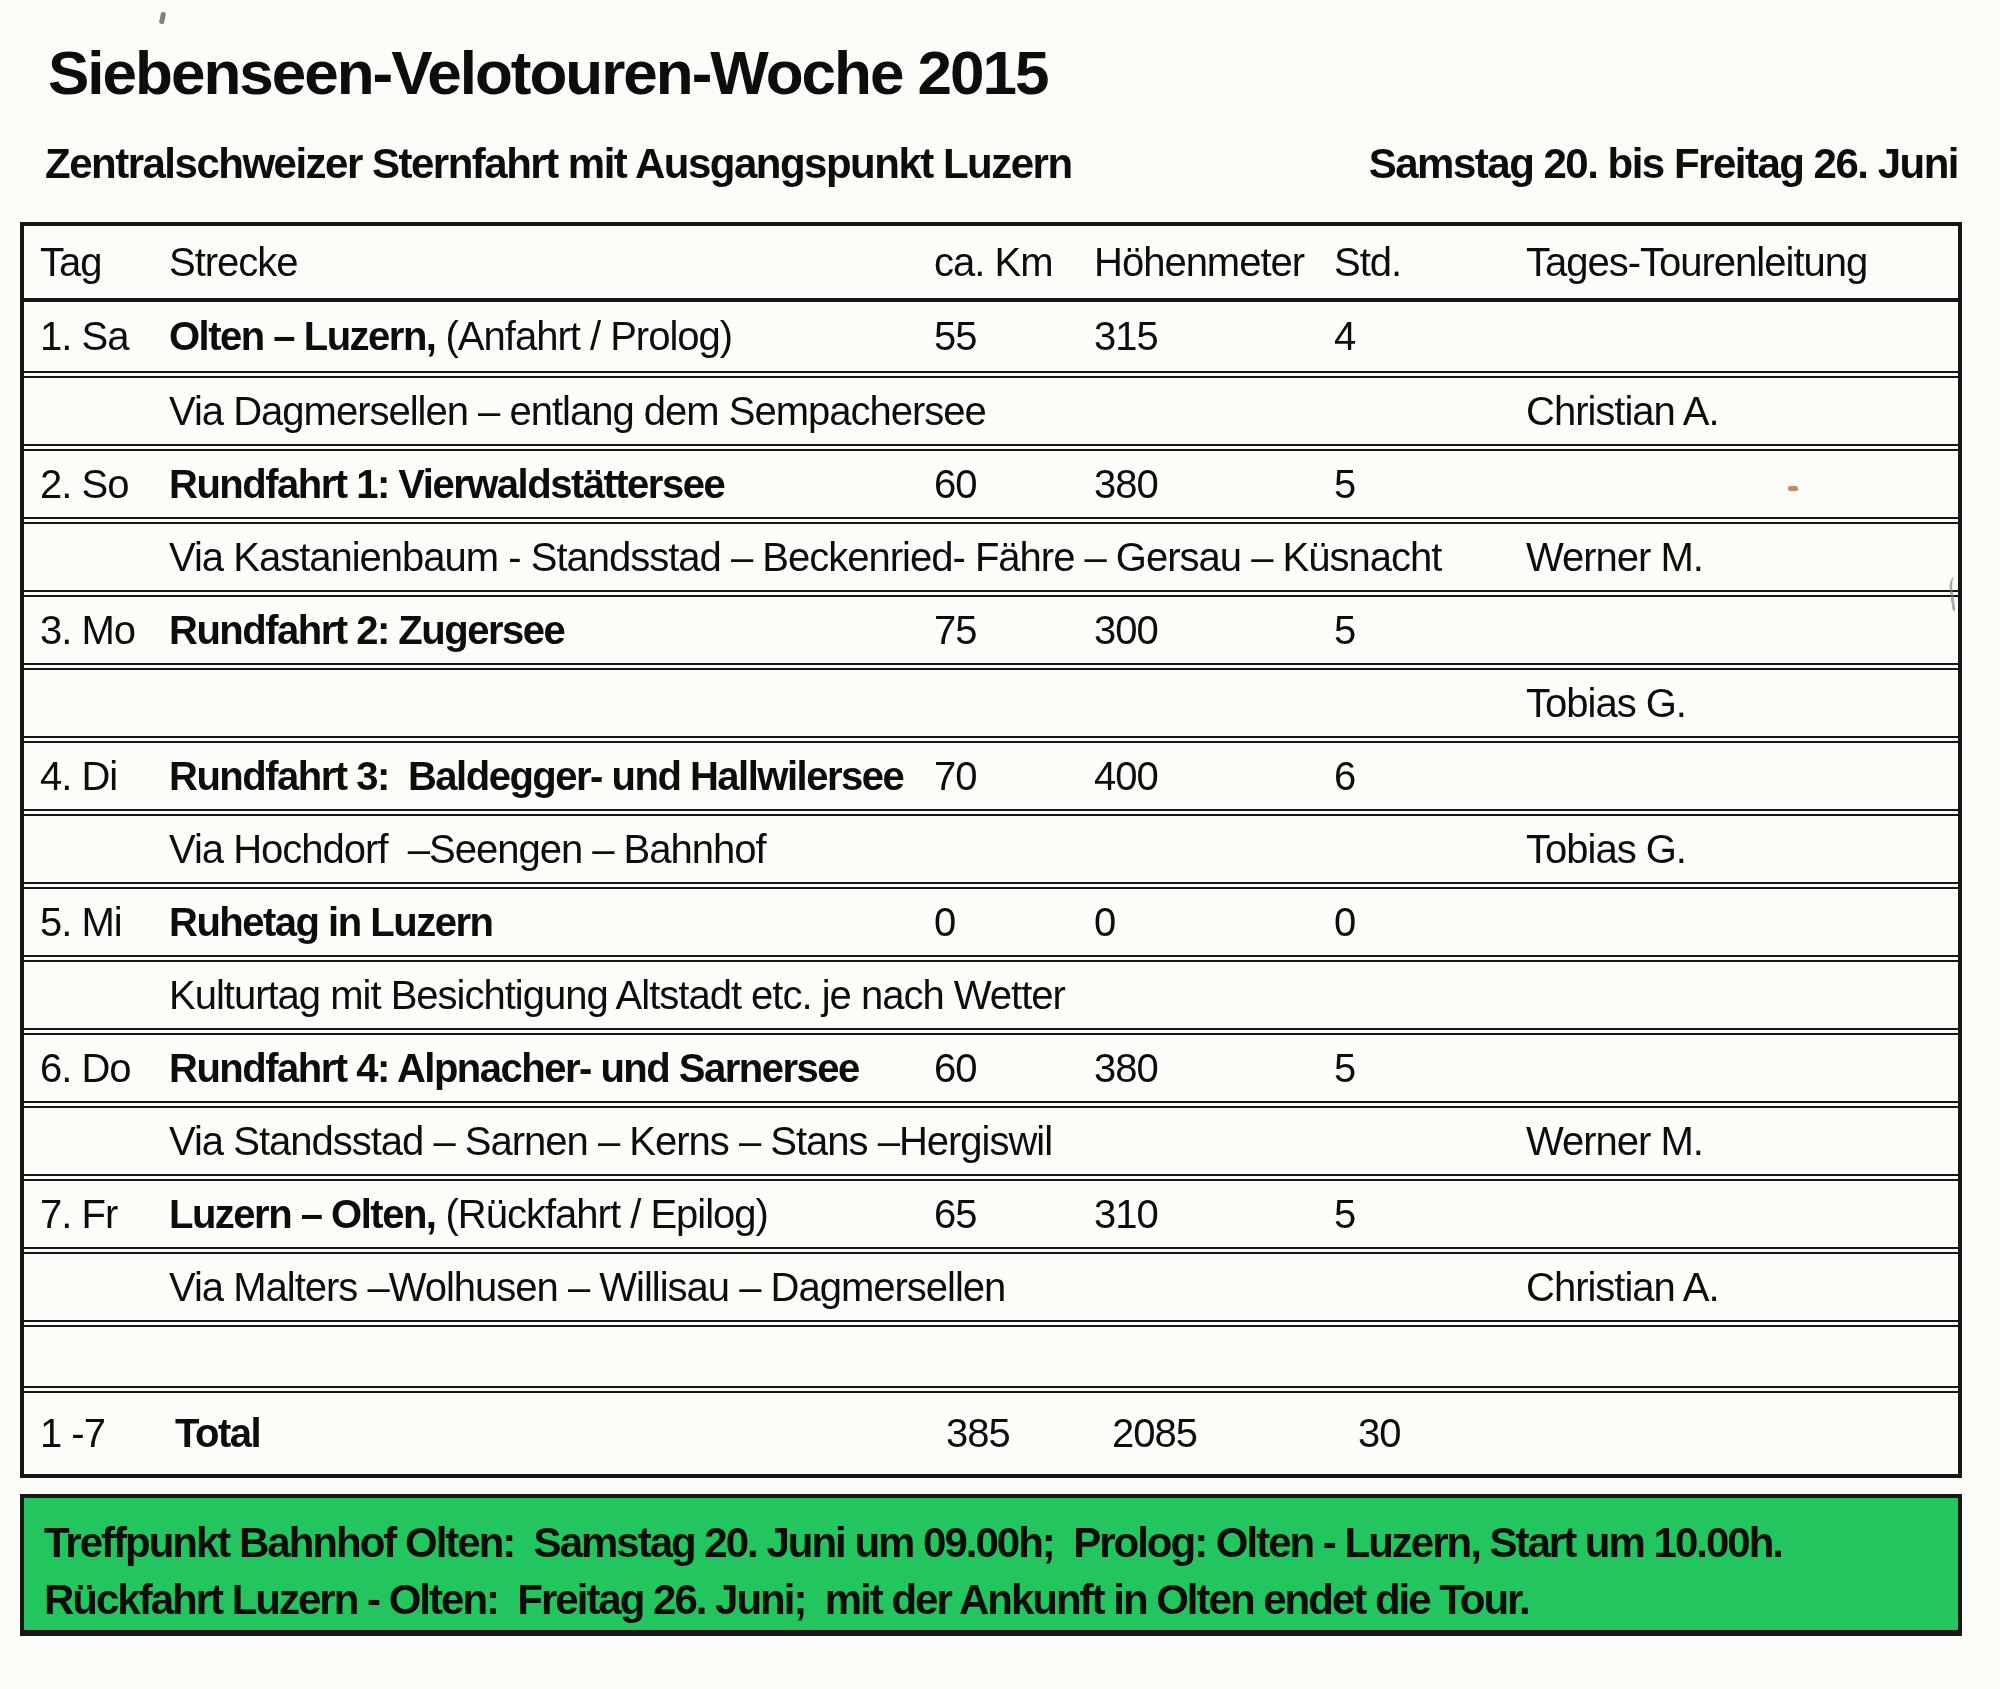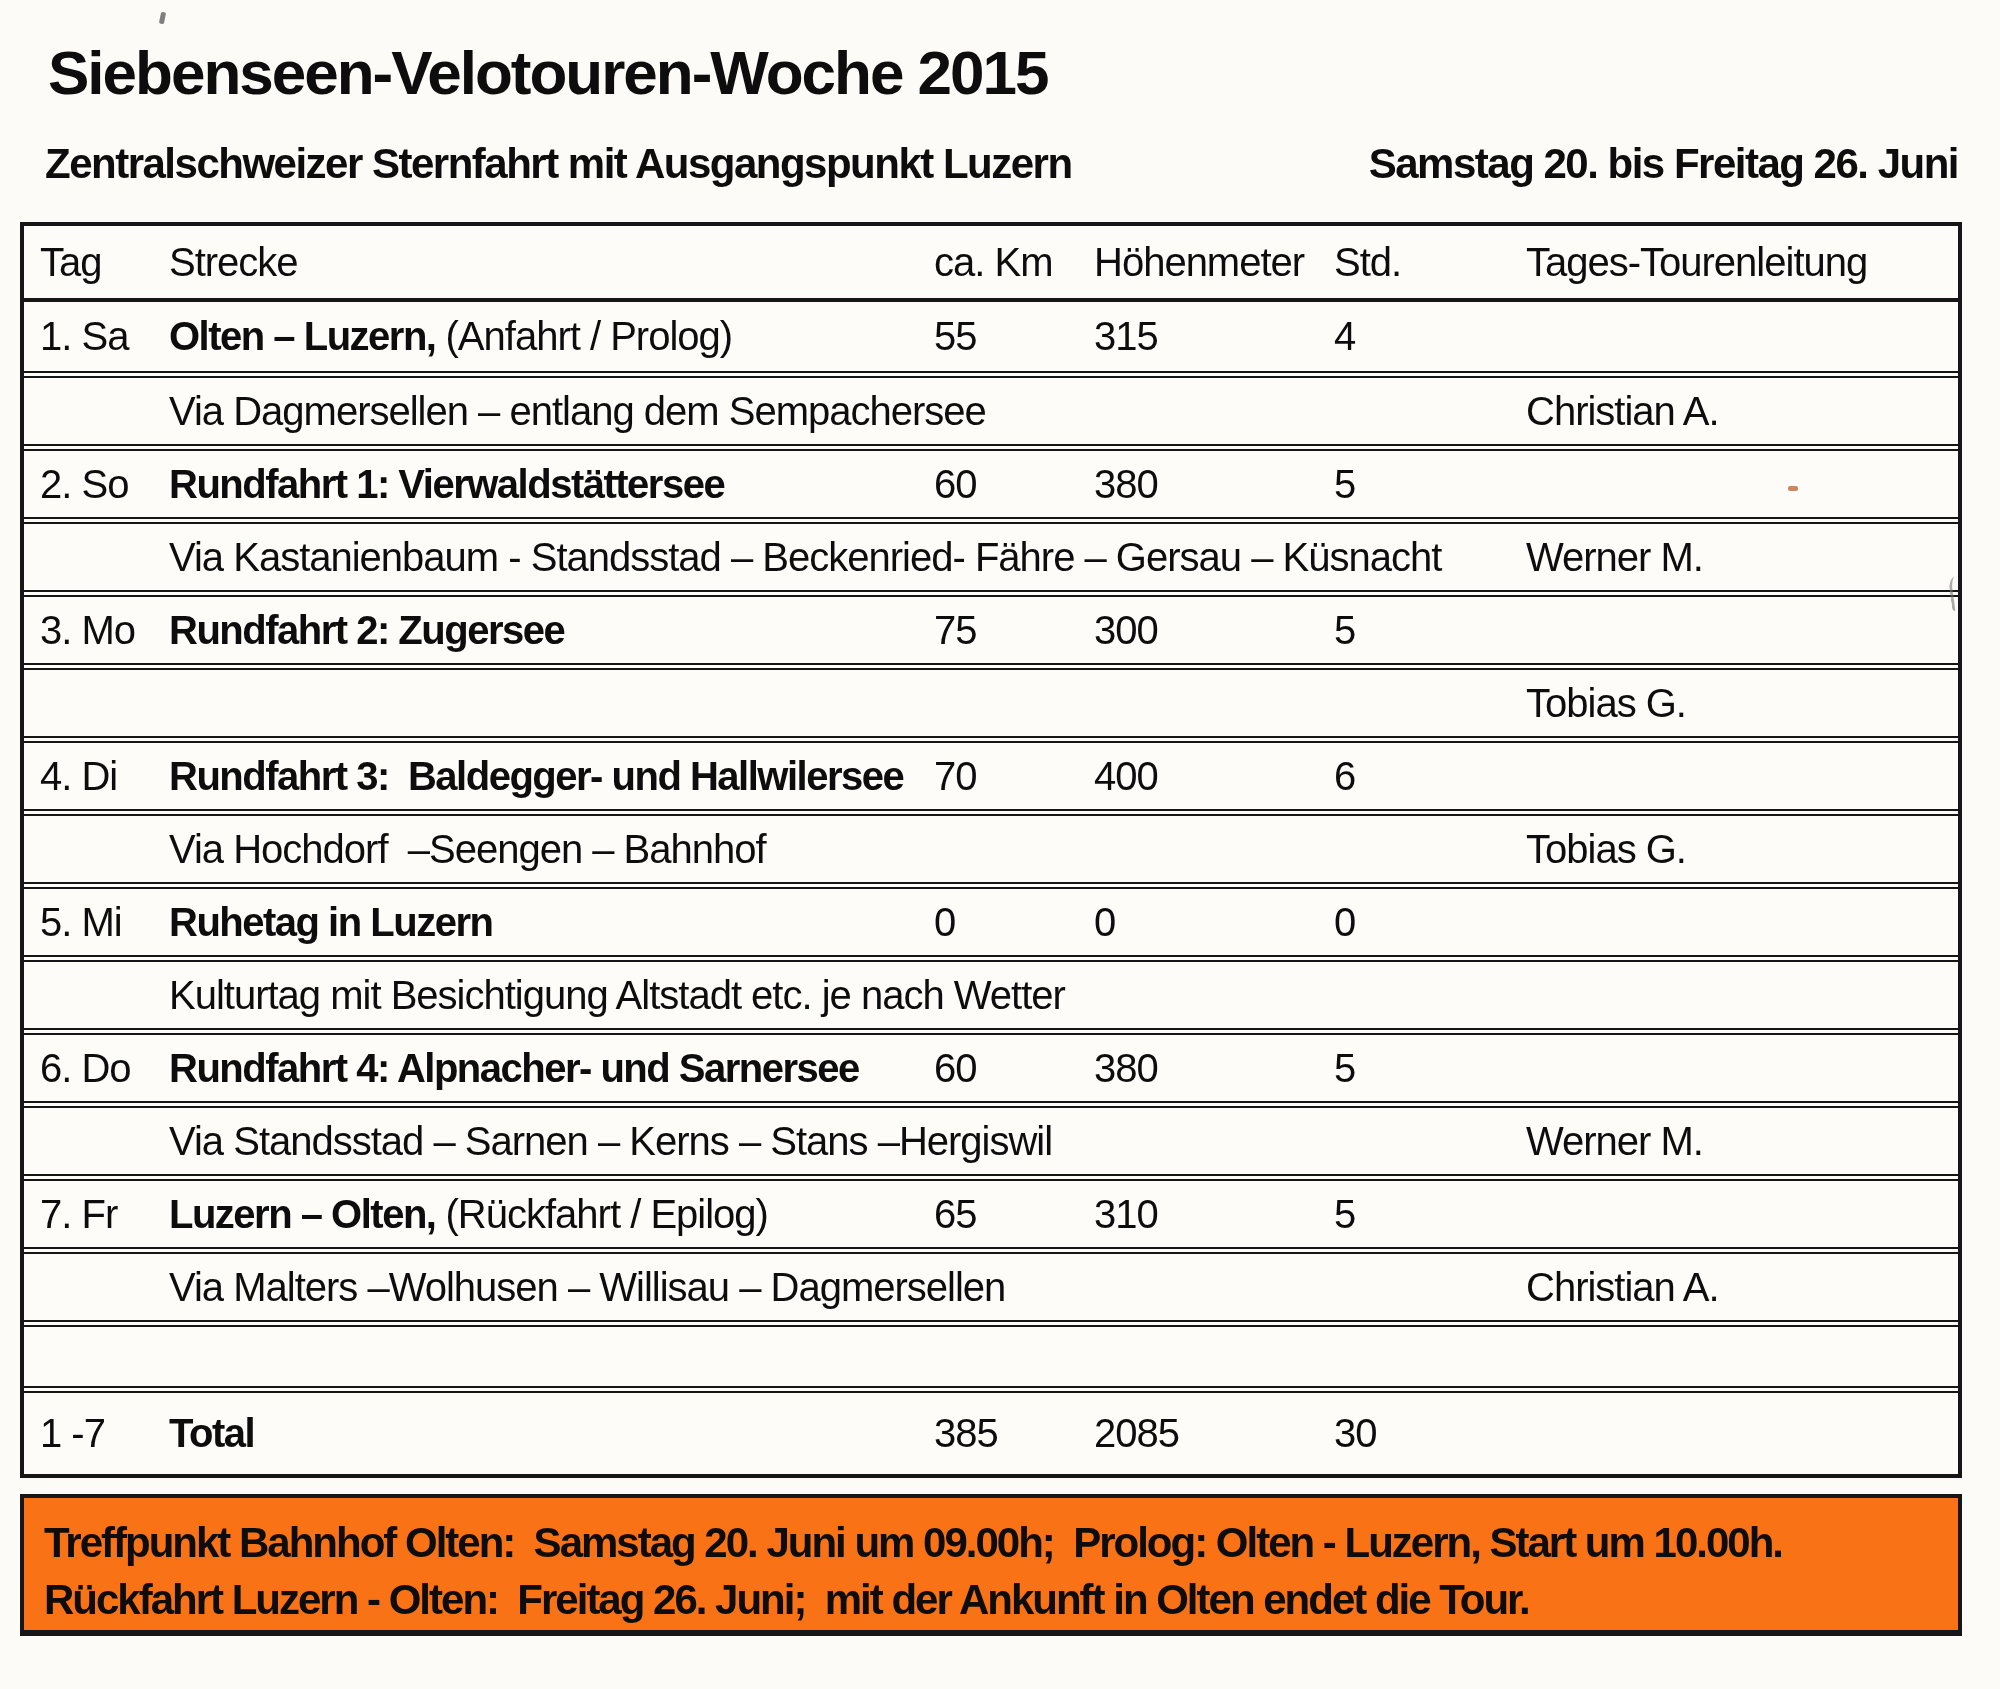--- a/index.html
+++ b/index.html
@@ -29,33 +29,33 @@
   .t-row{
     display:grid;
     grid-template-columns:140px 770px 160px 240px 130px 1fr;
     align-items:center;box-sizing:border-box;
     font-size:40px;letter-spacing:-1px;
   }
   .t-row.hdr{height:72px;}
   .t-row.main,.t-row.via{height:73px;border-top:7px double #161616;}
   .t-row.first{border-top:4px solid #161616;}
   .t-row.empty-row{height:66px;border-top:7px double #161616;}
-  .t-row.total{height:88px;border-top:7px double #161616;}
+  .t-row.total{height:88px;border-top:7px double #161616;gap:6px;}
   .cell{white-space:pre;overflow:visible;}
   .c-tag{padding-left:16px;}
   .c-strecke,.c-via{padding-left:5px;}
   .c-via{grid-column:2/6;}
   .c-num{text-align:left;}
   .c-leit{padding-left:62px;grid-column:6;}
   .b{font-weight:700;letter-spacing:-1.5px;}
   
   .footer-box{
     position:absolute;left:20px;top:1494px;width:1942px;height:142px;
     border:4px solid #161616;border-bottom-width:6px;box-sizing:border-box;
-    padding:16px 20px 0 20px;background:#f97316;
+    padding:16px 20px 0 20px;background:#22c55e;
   }
   .footer-line{
     font-size:42px;font-weight:700;letter-spacing:-2px;line-height:57px;white-space:pre;
   }
   
   .speck-a{position:absolute;left:160px;top:12px;width:5px;height:12px;background:#555;border-radius:2px;transform:rotate(12deg);opacity:.75;}
   .speck-b{position:absolute;left:1788px;top:486px;width:10px;height:5px;background:#c0693a;border-radius:2px;opacity:.8;}
   .speck-c{position:absolute;left:1950px;top:576px;width:16px;height:34px;border-left:3px solid #777;border-radius:40% 10%;transform:rotate(-8deg);opacity:.6;}
 </style>
 </head>

